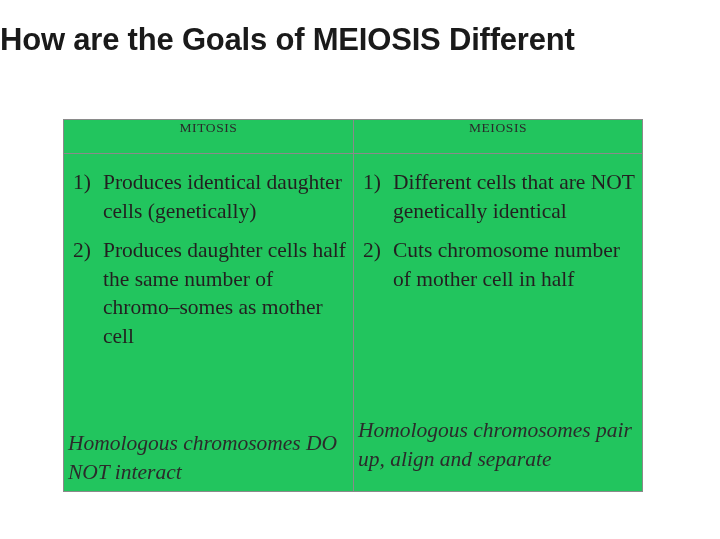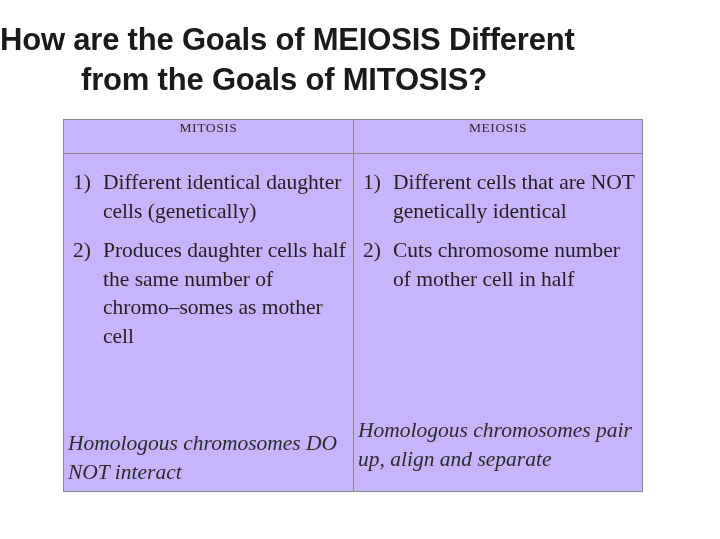--- a/index.html
+++ b/index.html
@@ -42,21 +42,21 @@
     width: 577px;
     height: 371px;
     border-collapse: collapse;
     table-layout: fixed;
   }
   .compare-table td,
   .compare-table th {
     border: 1px solid #8a8a8a;
     padding: 0;
     vertical-align: top;
-    background: #c4b5fd;
+    background: #22c55e;
   }
   .col-left  { width: 289px; }
   .col-right { width: 288px; }
 
   .hdr-cell {
     height: 33px;
     text-align: center;
     vertical-align: middle;
     font-weight: normal;
     font-size: 13.5px;
@@ -110,39 +110,38 @@
     line-height: 29px;
     color: #2b2b2b;
   }
   .note-right { bottom: 17px; }
 </style>
 </head>
 <body>
 
 <div class="slide-title">
   <span class="tline">How are the Goals of MEIOSIS Different</span>
-  <span class="tline">from the Goals of MITOSIS?</span>
 </div>
 
 <table class="compare-table">
   <thead>
     <tr>
       <th class="hdr-cell col-left">MITOSIS</th>
       <th class="hdr-cell col-right">MEIOSIS</th>
     </tr>
   </thead>
   <tbody>
     <tr>
 
       <td class="body-cell col-left">
         <div class="cell-inner">
           <ol class="facts">
             <li>
               <span class="marker">1)</span>
-              <span class="fact-text">Different identical daughter cells (genetically)</span>
+              <span class="fact-text">Produces identical daughter cells (genetically)</span>
             </li>
             <li>
               <span class="marker">2)</span>
               <span class="fact-text">Produces daughter cells half the same number of chromo–somes as mother cell</span>
             </li>
           </ol>
           <div class="note">Homologous chromosomes DO NOT interact</div>
         </div>
       </td>
 

